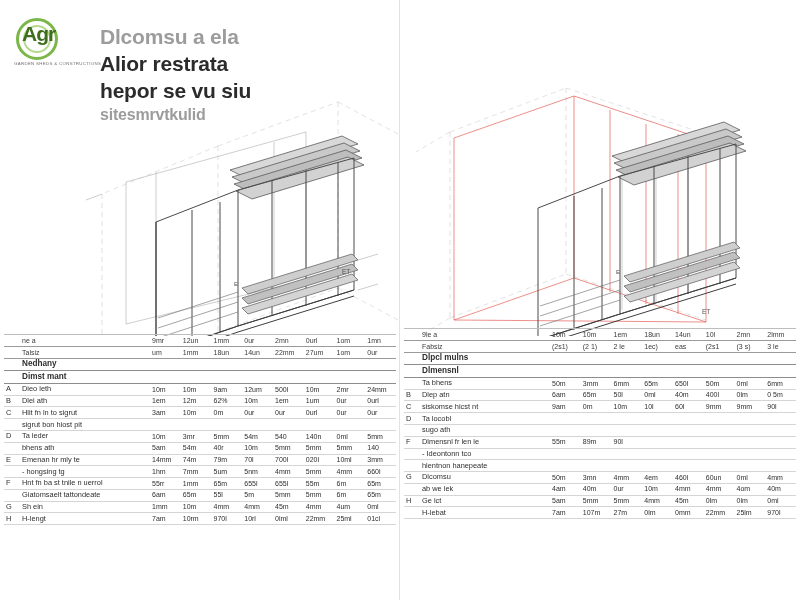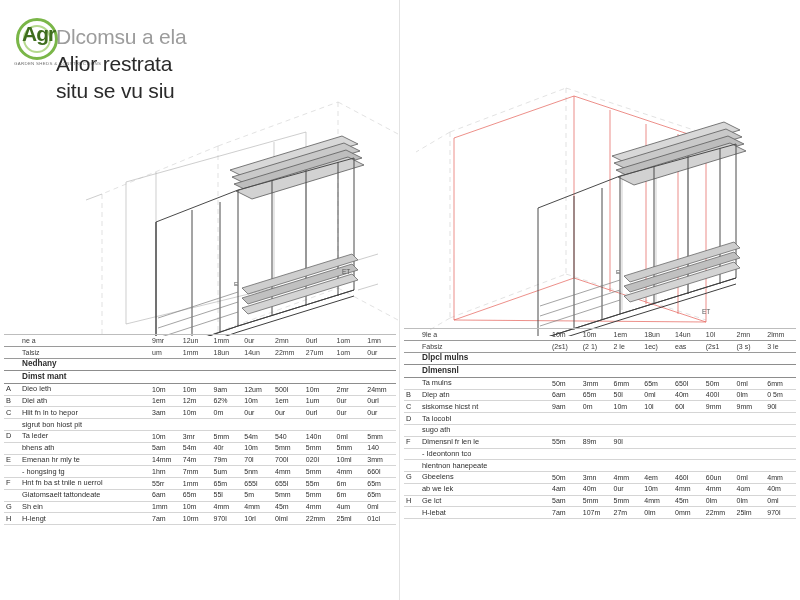--- a/index.html
+++ b/index.html
@@ -82,26 +82,27 @@
 
   
   .title-block {
     position: absolute;
     left: 56px;
     top: 24px;
     width: 310px;
   }
   .title-line {
     font-size: 21px;
-    font-weight: normal;
+    font-weight: bold;
     line-height: 1.28;
     color: #2b2b2b;
     letter-spacing: -0.2px;
     white-space: nowrap;
     filter: blur(0.35px);
+    margin-left: 44px;
   }
   .title-line.ghost {
     color: #9c9c9c;
     filter: blur(0.7px);
   }
   .title-line.small { font-size: 16px; }
 
   
   .drawing {
     position: absolute;
@@ -174,21 +175,22 @@
     <div class="logo">
       <div class="ring"></div>
       <div class="ring-inner"></div>
       <div class="mark">Agr</div>
       <div class="brand-sub">GARDEN SHEDS &amp; CONSTRUCTIONS</div>
     </div>
 
     <div class="title-block">
       <div class="title-line ghost">Dlcomsu a ela</div>
       <div class="title-line">Alior restrata</div>
-      <div class="title-line">situ se vu siu</div>
+      <div class="title-line">hepor se vu siu</div>
+      <div class="title-line small ghost">sitesmrvtkulid</div>
     </div>
 
     <div class="drawing">
       <svg width="392" height="262" viewBox="0 0 392 262">
         <g stroke="#cfcfcf" stroke-width="0.6" fill="none" stroke-dasharray="5 4">
           <path d="M212 72 L212 258 M212 72 L332 28 M332 28 L332 214 M212 258 L332 214"></path>
           <path d="M212 72 L96 120 M96 120 L96 300 M212 258 L96 300"></path>
           <path d="M332 28 L392 60 M332 214 L392 246"></path>
         </g>
         <g stroke="#b9b9b9" stroke-width="0.7" fill="none">
@@ -293,21 +295,21 @@
             <td class="num">12m</td>
             <td class="num">62%</td>
             <td class="num">10m</td>
             <td class="num">1em</td>
             <td class="num">1um</td>
             <td class="num">0ur</td>
             <td class="num">0url</td>
           </tr>
           <tr class="blurline">
             <td class="col-key">C</td>
-            <td class="col-label">Hlit fn ln to hepor</td>
+            <td class="col-label">Hlit fn ln to sigrut</td>
             <td class="num">3am</td>
             <td class="num">10m</td>
             <td class="num">0m</td>
             <td class="num">0ur</td>
             <td class="num">0ur</td>
             <td class="num">0url</td>
             <td class="num">0ur</td>
             <td class="num">0ur</td>
           </tr>
           <tr class="blurline">
@@ -502,21 +504,21 @@
             <td colspan="8"></td>
           </tr>
           <tr class="sec blurline">
             <td class="col-key"></td>
             <td class="col-label">Dlmensnl</td>
             <td colspan="8"></td>
           </tr>
 
           <tr class="blurline">
             <td class="col-key"></td>
-            <td class="col-label">Ta mulns</td>
+            <td class="col-label">Ta bhens</td>
             <td class="num">50m</td>
             <td class="num">3mm</td>
             <td class="num">6mm</td>
             <td class="num">65m</td>
             <td class="num">650l</td>
             <td class="num">50m</td>
             <td class="num">0ml</td>
             <td class="num">6mm</td>
           </tr>
           <tr class="blurline">
@@ -566,21 +568,21 @@
             <td class="col-label">- Ideontonn tco</td>
             <td class="num" colspan="8"></td>
           </tr>
           <tr class="blurline">
             <td class="col-key"></td>
             <td class="col-label">hlentnon hanepeate</td>
             <td class="num" colspan="8"></td>
           </tr>
           <tr class="blurline">
             <td class="col-key">G</td>
-            <td class="col-label">Gbeelens</td>
+            <td class="col-label">Dlcomsu</td>
             <td class="num">50m</td>
             <td class="num">3mn</td>
             <td class="num">4mm</td>
             <td class="num">4em</td>
             <td class="num">460l</td>
             <td class="num">60un</td>
             <td class="num">0ml</td>
             <td class="num">4mm</td>
           </tr>
           <tr class="blurline">

